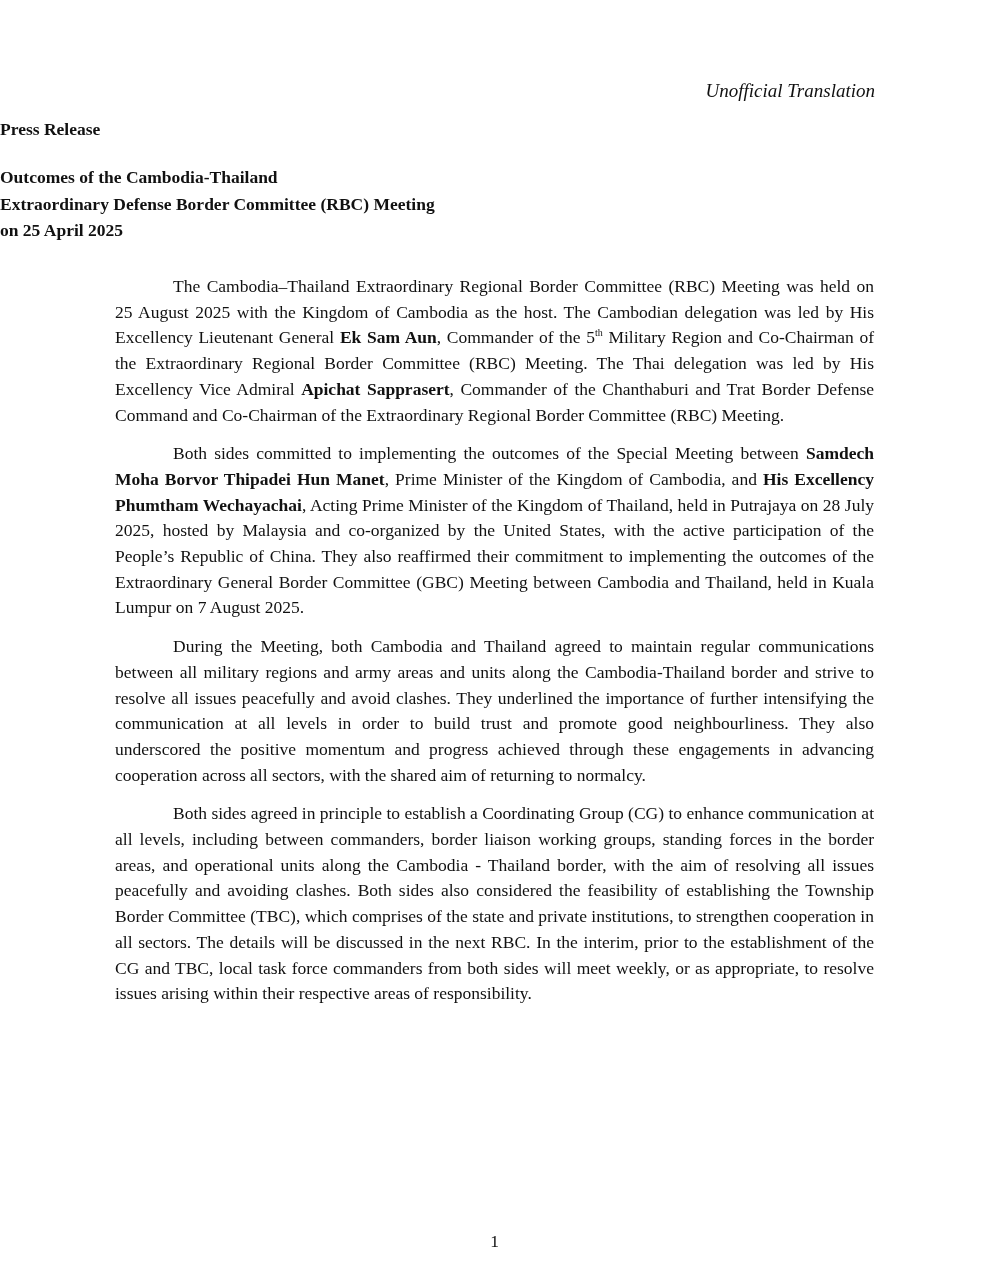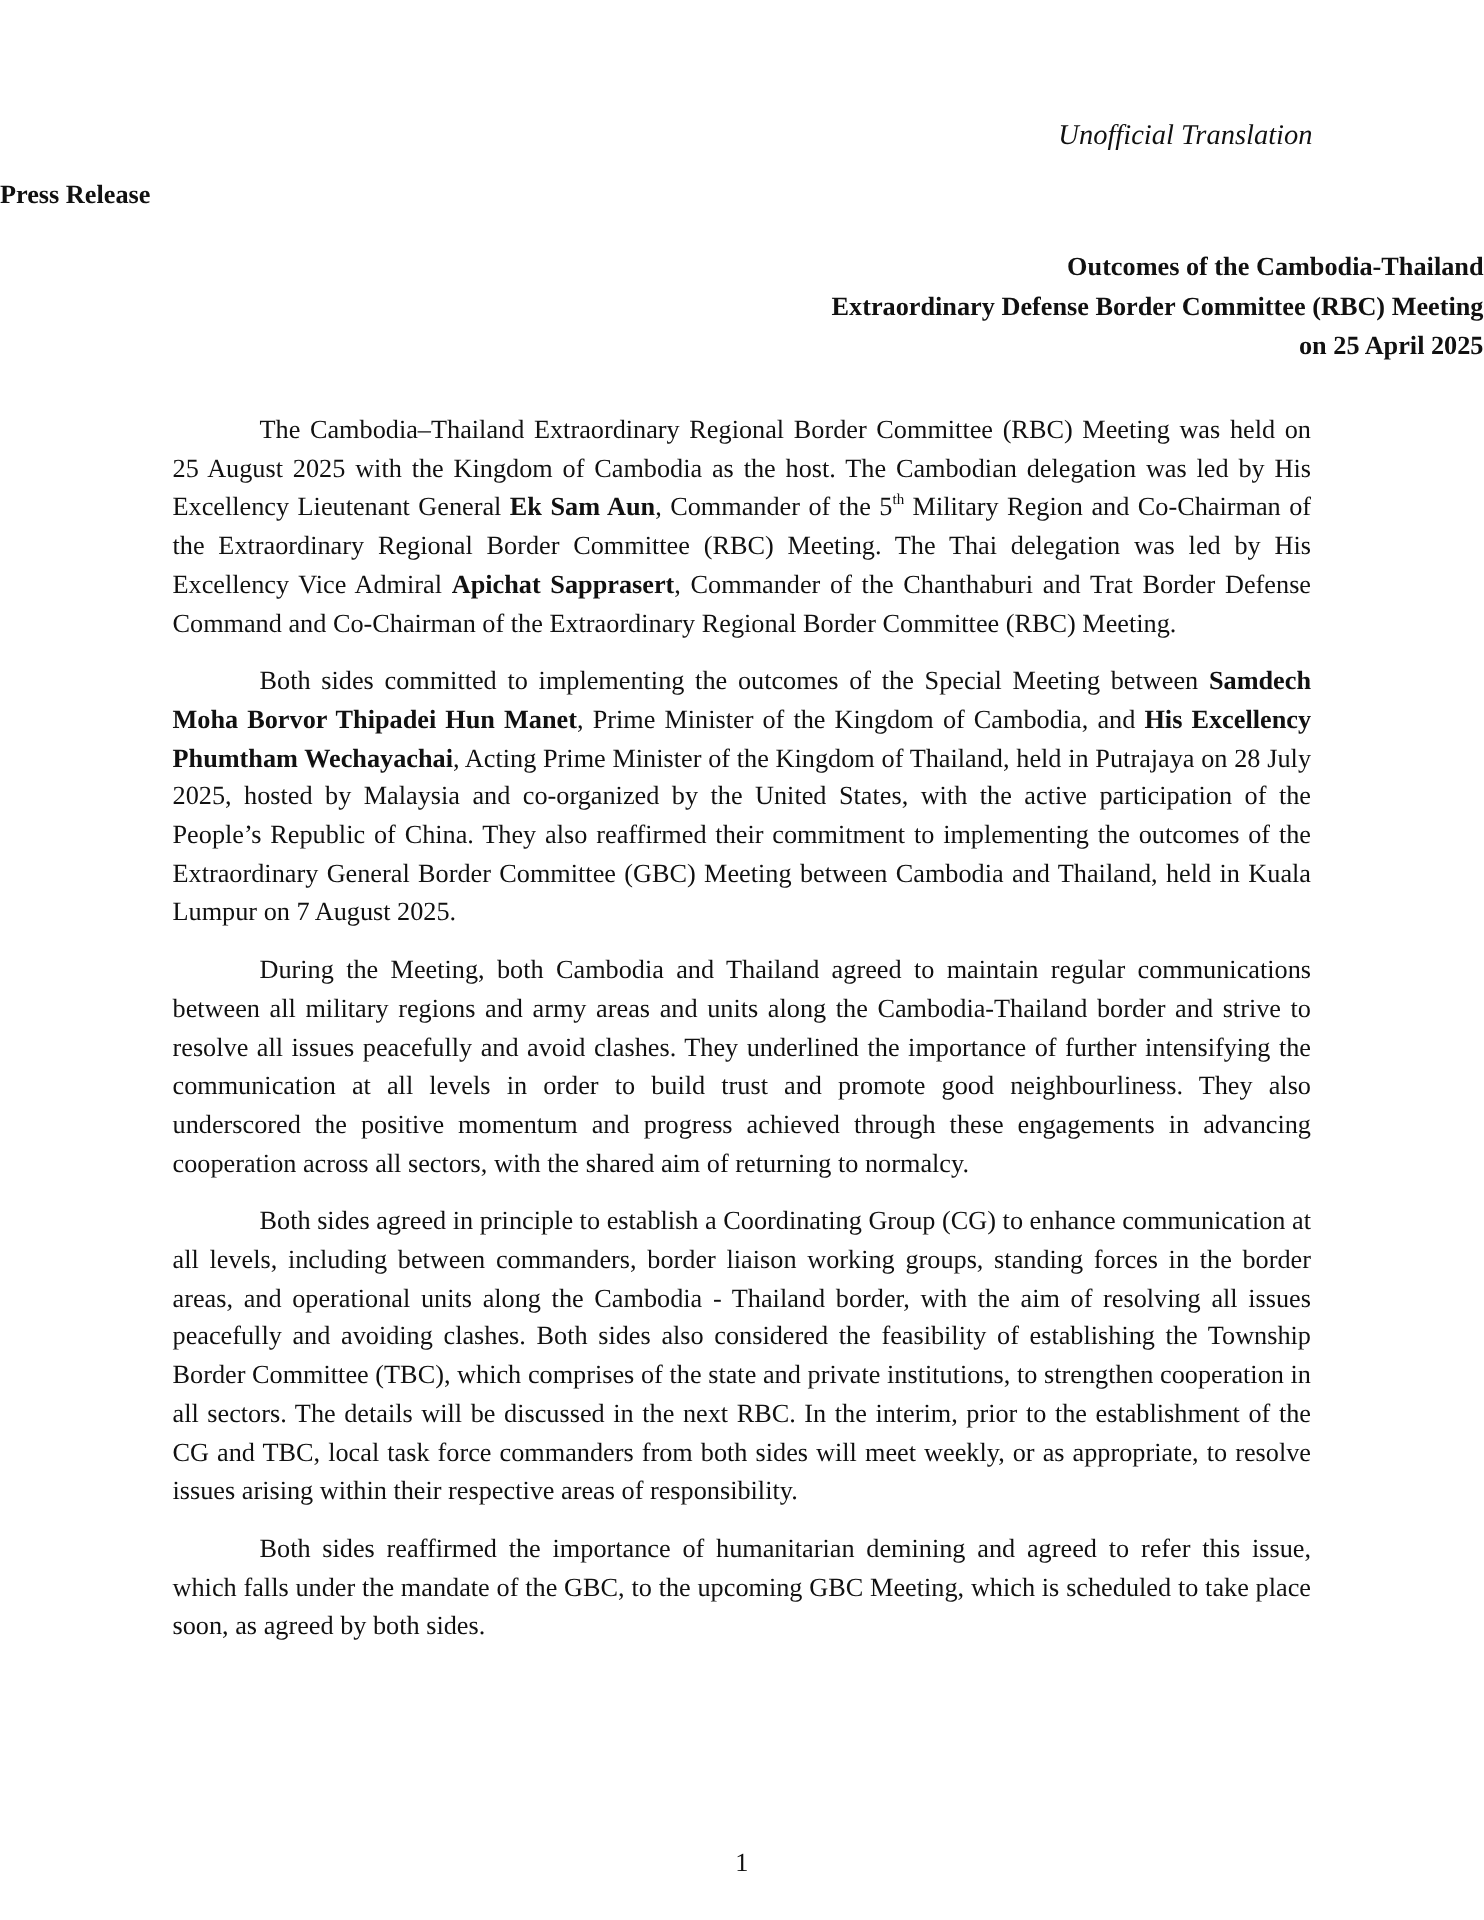--- a/index.html
+++ b/index.html
@@ -38,21 +38,21 @@
     text-align: left;
     font-weight: bold;
     font-size: 17.5px;
     line-height: 22px;
   }
   .title-block {
     position: absolute;
     top: 164px;
     left: 0;
     width: 989px;
-    text-align: right;
+    text-align: left;
     font-weight: bold;
     font-size: 17.5px;
     line-height: 26.5px;
   }
   .title-block div { white-space: nowrap; }
   .body {
     position: absolute;
     top: 274px;
     left: 115px;
     width: 759px;
@@ -93,18 +93,17 @@
 
   <div class="body">
     <p class="para"><span>The Cambodia–Thailand Extraordinary Regional Border Committee (RBC) Meeting was held on 25 August 2025 with the Kingdom of Cambodia as the host. The Cambodian delegation was led by His Excellency Lieutenant General </span><b>Ek Sam Aun</b><span>, Commander of the 5</span><sup>th</sup><span> Military Region and Co-Chairman of the Extraordinary Regional Border Committee (RBC) Meeting. The Thai delegation was led by His Excellency Vice Admiral </span><b>Apichat Sapprasert</b><span>, Commander of the Chanthaburi and Trat Border Defense Command and Co-Chairman of the Extraordinary Regional Border Committee (RBC) Meeting.</span></p>
 
     <p class="para"><span>Both sides committed to implementing the outcomes of the Special Meeting between </span><b>Samdech Moha Borvor Thipadei Hun Manet</b><span>, Prime Minister of the Kingdom of Cambodia, and </span><b>His Excellency Phumtham Wechayachai</b><span>, Acting Prime Minister of the Kingdom of Thailand, held in Putrajaya on 28 July 2025, hosted by Malaysia and co-organized by the United States, with the active participation of the People’s Republic of China. They also reaffirmed their commitment to implementing the outcomes of the Extraordinary General Border Committee (GBC) Meeting between Cambodia and Thailand, held in Kuala Lumpur on 7 August 2025.</span></p>
 
     <p class="para">During the Meeting, both Cambodia and Thailand agreed to maintain regular communications between all military regions and army areas and units along the Cambodia-Thailand border and strive to resolve all issues peacefully and avoid clashes. They underlined the importance of further intensifying the communication at all levels in order to build trust and promote good neighbourliness. They also underscored the positive momentum and progress achieved through these engagements in advancing cooperation across all sectors, with the shared aim of returning to normalcy.</p>
 
     <p class="para">Both sides agreed in principle to establish a Coordinating Group (CG) to enhance communication at all levels, including between commanders, border liaison working groups, standing forces in the border areas, and operational units along the Cambodia - Thailand border, with the aim of resolving all issues peacefully and avoiding clashes. Both sides also considered the feasibility of establishing the Township Border Committee (TBC), which comprises of the state and private institutions, to strengthen cooperation in all sectors. The details will be discussed in the next RBC. In the interim, prior to the establishment of the CG and TBC, local task force commanders from both sides will meet weekly, or as appropriate, to resolve issues arising within their respective areas of responsibility.</p>
 
-    <p class="para">Both sides reaffirmed the importance of humanitarian demining and agreed to refer this issue, which falls under the mandate of the GBC, to the upcoming GBC Meeting, which is scheduled to take place soon, as agreed by both sides.</p>
   </div>
 
   <div class="page-number">1</div>
 
 </div>
 
 </body></html>

